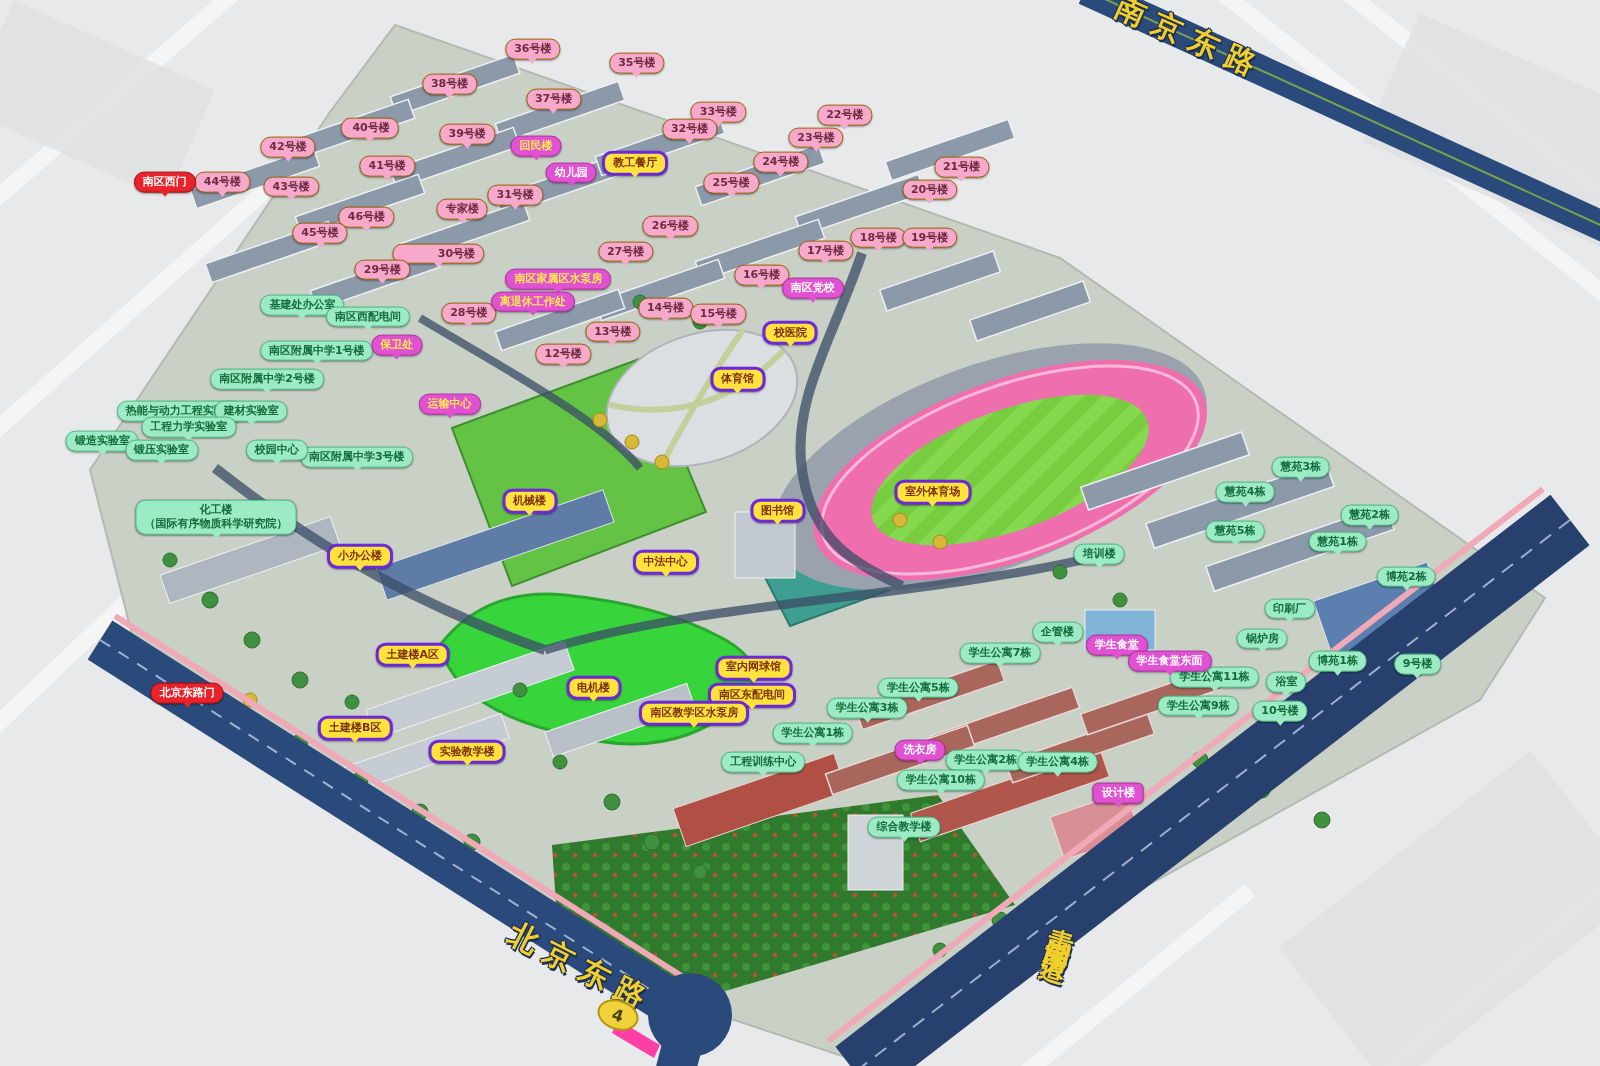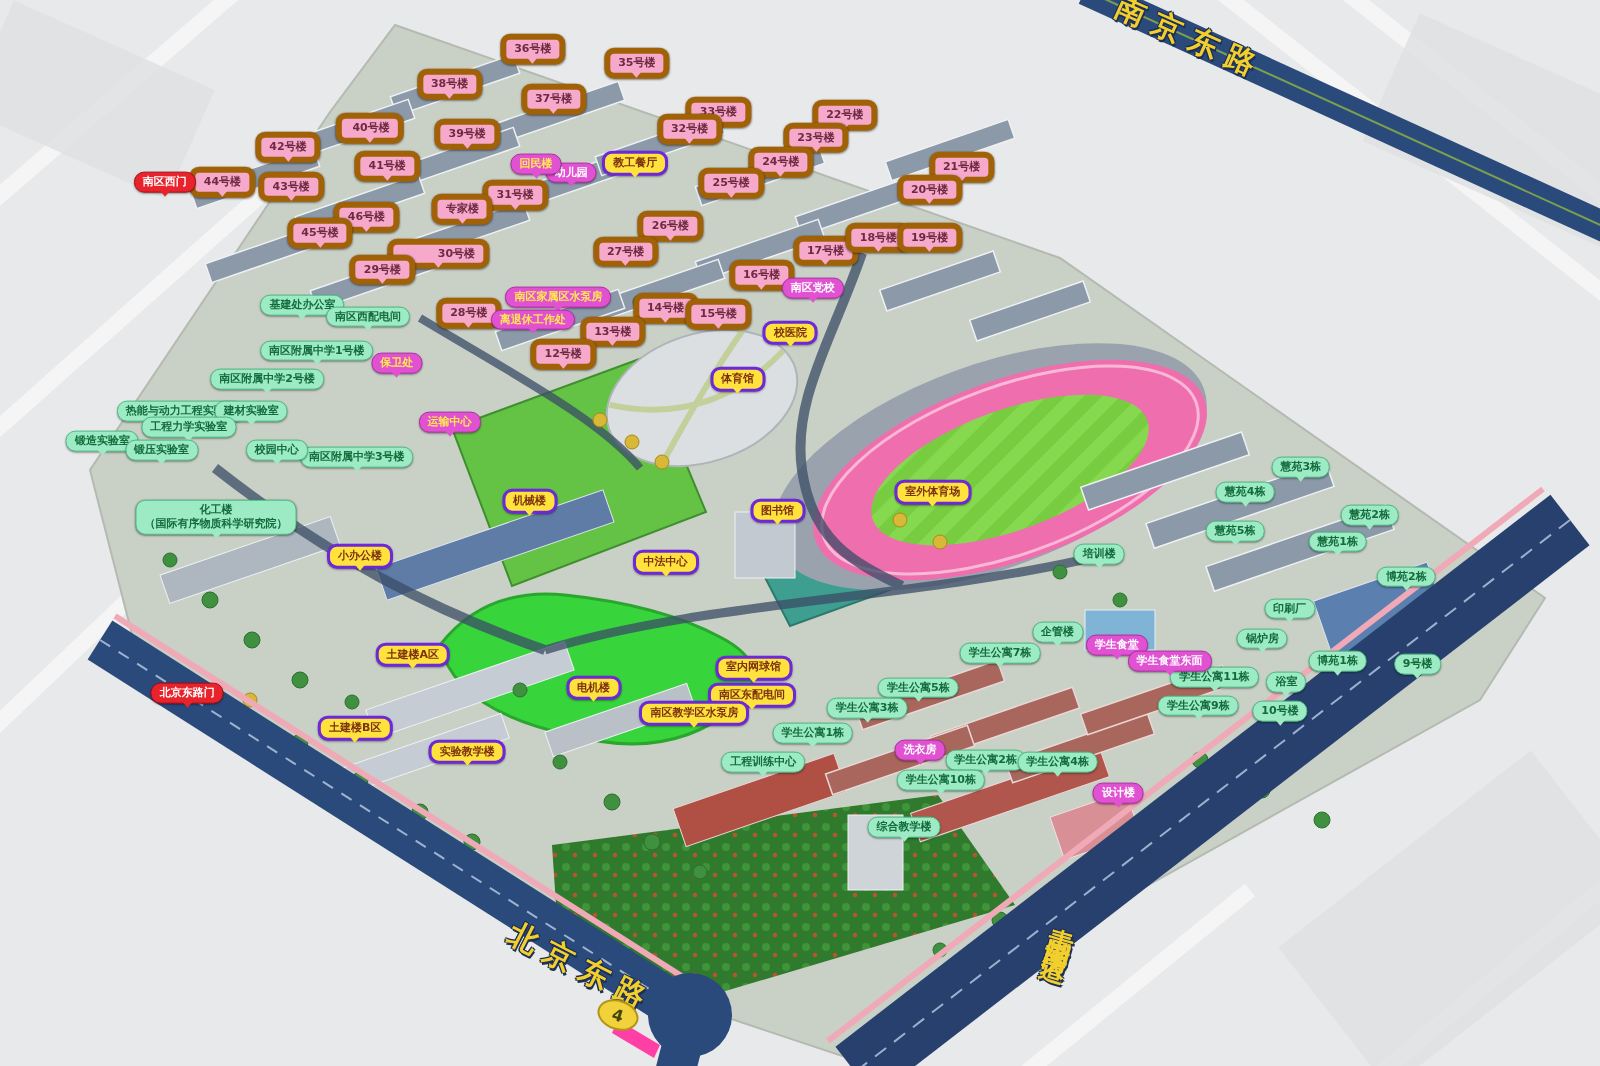--- a/index.html
+++ b/index.html
@@ -9,25 +9,25 @@
   
   #label-layer{position:absolute;left:0;top:0;width:100%;height:100%;}
   .chip{position:absolute;transform:translate(-50%,-50%);padding:2px 8px 3px;
         border-radius:10px;font-size:11px;font-weight:bold;line-height:1.25;
         white-space:pre-line;text-align:center;box-shadow:0 1px 2px rgba(0,0,0,.4);
         z-index:5;}
   .chip::after{content:"";position:absolute;left:50%;top:100%;margin-top:-1px;
         transform:translateX(-50%);border:5px solid transparent;
         border-top-color:var(--bg);border-top-width:6px;}
   .chip{background:var(--bg);}
-  .chip.pink   {--bg:#F6A9CB;color:#6e2a40;border:6px solid #a16207;}
+  .chip.pink   {--bg:#F6A9CB;color:#6e2a40;border:1px solid #a16207;}
   .chip.yellow {--bg:#FFE23C;color:#7d3210;border:3px solid #6d28d9;}
   .chip.green  {--bg:#9CEBC4;color:#146c3c;border:1px solid #4fbd85;}
   .chip.magenta{--bg:#E052D2;color:#ffffff;border:1px solid #b32da6;}
-  .chip.magentaY{--bg:#E052D2;color:#ffe94e;border:1px solid #b32da6;margin-top:18px;}
+  .chip.magentaY{--bg:#E052D2;color:#ffe94e;border:1px solid #b32da6;}
   .chip.red    {--bg:#E8232B;color:#ffffff;border:1px solid #a50f16;}
   
   .road-name{position:absolute;color:#f2cf2d;font-weight:bold;font-size:30px;
         letter-spacing:10px;z-index:4;white-space:nowrap;
         text-shadow:2px 2px 0 #1d2f54,-1px -1px 0 #1d2f54,1px -1px 0 #1d2f54,-1px 1px 0 #1d2f54;}
   .road-name.vertical{writing-mode:vertical-rl;letter-spacing:6px;font-size:26px;}
   
   .route-badge{position:absolute;width:38px;height:26px;border-radius:50%;
         background:#f2d23a;border:2px solid #b49417;color:#454510;font-weight:bold;
         font-size:16px;display:flex;align-items:center;justify-content:center;
@@ -285,21 +285,21 @@
       <div class="chip green" style="left: 61.6%; top: 71.3%;">学生公寓2栋</div>
       <div class="chip green" style="left: 66.1%; top: 71.5%;">学生公寓4栋</div>
       <div class="chip green" style="left: 58.8%; top: 73.2%;">学生公寓10栋</div>
       <div class="chip green" style="left: 47.7%; top: 71.5%;">工程训练中心</div>
       <div class="chip green" style="left: 56.5%; top: 77.6%;">综合教学楼</div>
       <div class="chip magenta" style="left: 35.7%; top: 16.2%;">幼儿园</div>
       <div class="chip magenta" style="left: 50.8%; top: 27%;">南区党校</div>
       <div class="chip magenta" style="left: 69.8%; top: 56.8%; margin-top: 40px;">学生食堂</div>
       <div class="chip magenta" style="left: 73.1%; top: 62%;">学生食堂东面</div>
       <div class="chip magenta" style="left: 57.5%; top: 70.4%;">洗衣房</div>
-      <div class="chip magenta" style="left: 69.9%; top: 74.4%;">设计楼</div>
+      <div class="chip magenta" style="left: 69.9%; top: 74.4%; border-radius: 6px;">设计楼</div>
       <div class="chip magentaY" style="left: 33.5%; top: 13.7%;">回民楼</div>
       <div class="chip magentaY" style="left: 34.9%; top: 26.2%;">南区家属区水泵房</div>
       <div class="chip magentaY" style="left: 33.3%; top: 28.3%;">离退休工作处</div>
       <div class="chip magentaY" style="left: 24.8%; top: 32.4%;">保卫处</div>
       <div class="chip magentaY" style="left: 28.1%; top: 37.9%;">运输中心</div>
       <div class="chip red" style="left: 10.3%; top: 17.1%;">南区西门</div>
       <div class="chip red" style="left: 11.7%; top: 65%;">北京东路门</div>
     </div>
   <div id="road-layer">
       <div class="road-name" style="left: 74.4%; top: 3.6%; transform: translate(-50%, -50%) rotate(24deg);">南京东路</div>

